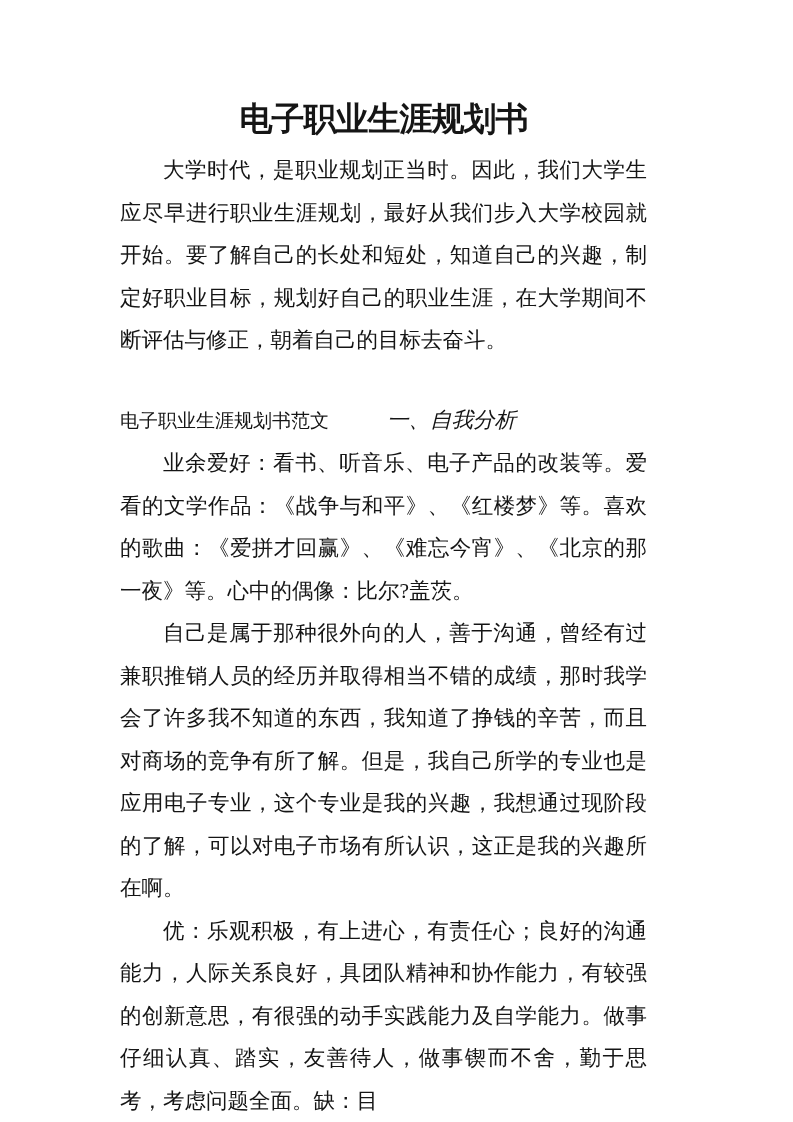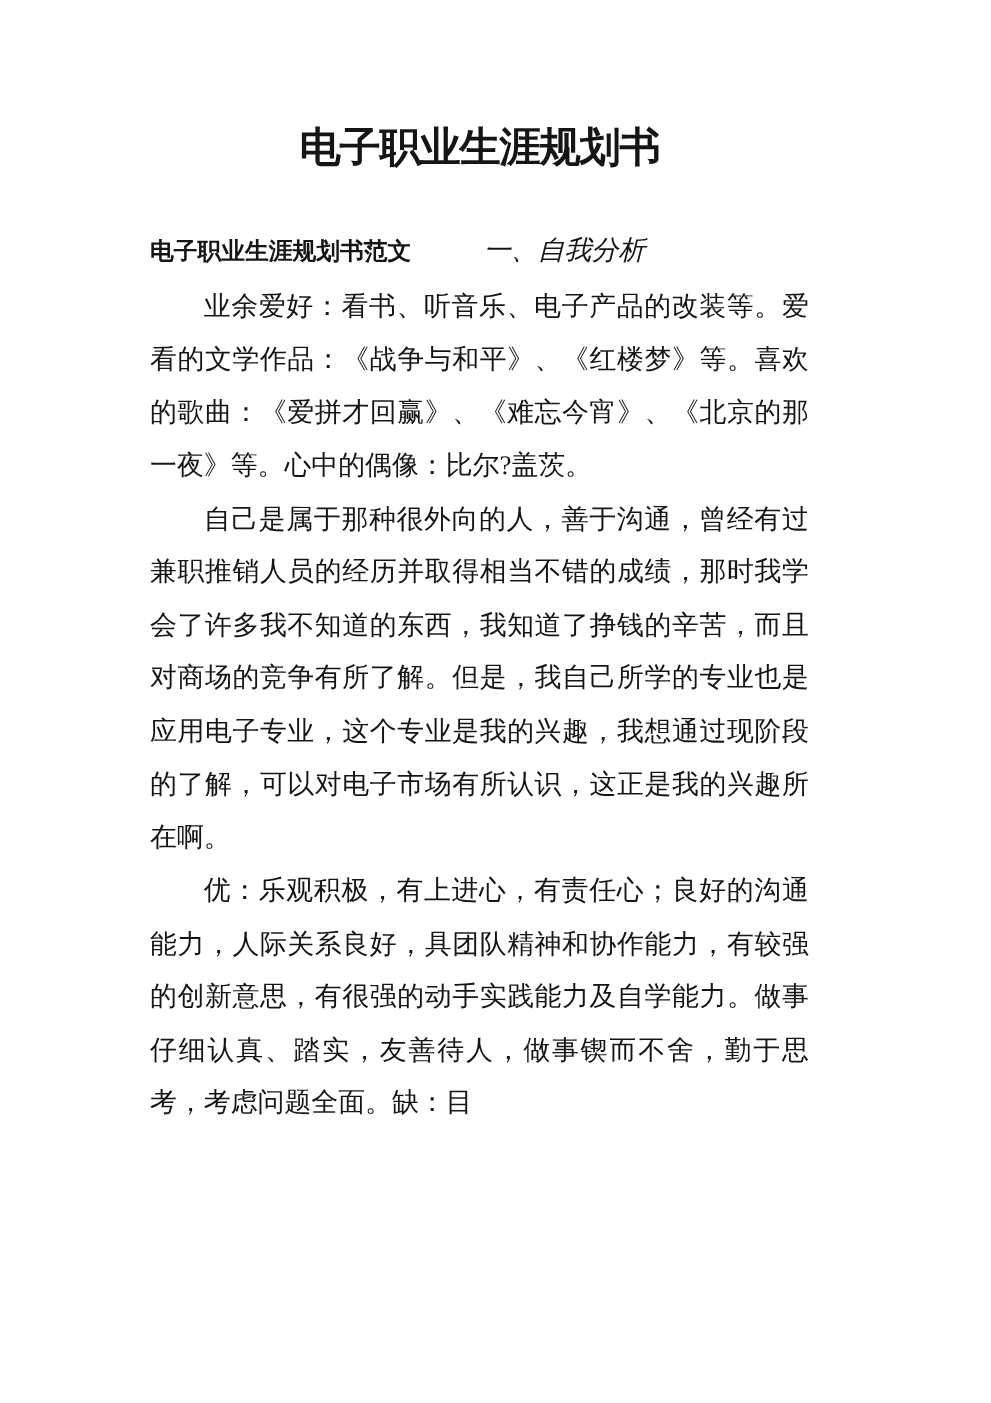--- a/index.html
+++ b/index.html
@@ -37,35 +37,35 @@
     margin: 0;
     text-indent: 2em;
   }
   .section-heading {
     margin-top: 37px;
     white-space: nowrap;
     text-align: left;
   }
   .section-heading .heading-label {
     font-size: 19px;
-    font-weight: bold;
   }
   .section-heading .heading-section {
     margin-left: 58px;
     font-size: 21.5px;
     font-style: italic;
   }
 </style>
 </head>
 <body>
 
 <div class="page">
 
   <h1 class="doc-title">电子职业生涯规划书</h1>
 
+  <p class="para body-text">大学时代，是职业规划正当时。因此，我们大学生应尽早进行职业生涯规划，最好从我们步入大学校园就开始。要了解自己的长处和短处，知道自己的兴趣，制定好职业目标，规划好自己的职业生涯，在大学期间不断评估与修正，朝着自己的目标去奋斗。</p>
 
   <div class="section-heading body-text">
     <span class="heading-label">电子职业生涯规划书范文</span><span class="heading-section">一、自我分析</span>
   </div>
 
   <p class="para body-text">业余爱好：看书、听音乐、电子产品的改装等。爱看的文学作品：《战争与和平》、《红楼梦》等。喜欢的歌曲：《爱拼才回赢》、《难忘今宵》、《北京的那一夜》等。心中的偶像：比尔?盖茨。</p>
 
   <p class="para body-text">自己是属于那种很外向的人，善于沟通，曾经有过兼职推销人员的经历并取得相当不错的成绩，那时我学会了许多我不知道的东西，我知道了挣钱的辛苦，而且对商场的竞争有所了解。但是，我自己所学的专业也是应用电子专业，这个专业是我的兴趣，我想通过现阶段的了解，可以对电子市场有所认识，这正是我的兴趣所在啊。</p>
 
   <p class="para body-text">优：乐观积极，有上进心，有责任心；良好的沟通能力，人际关系良好，具团队精神和协作能力，有较强的创新意思，有很强的动手实践能力及自学能力。做事仔细认真、踏实，友善待人，做事锲而不舍，勤于思考，考虑问题全面。缺：目</p>

